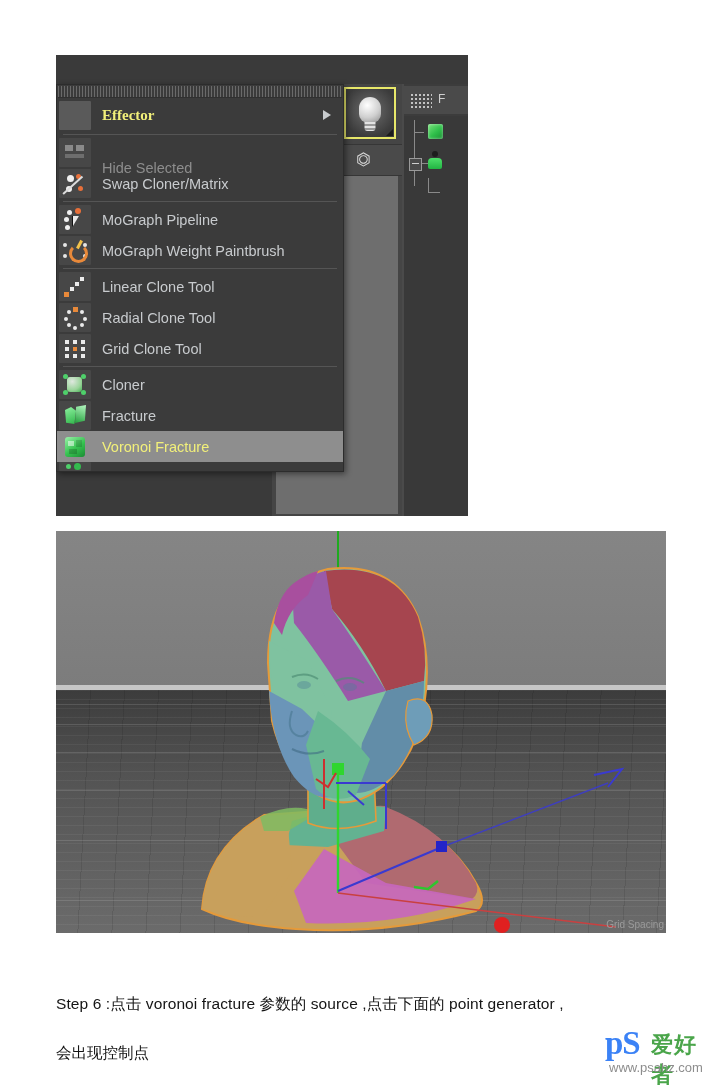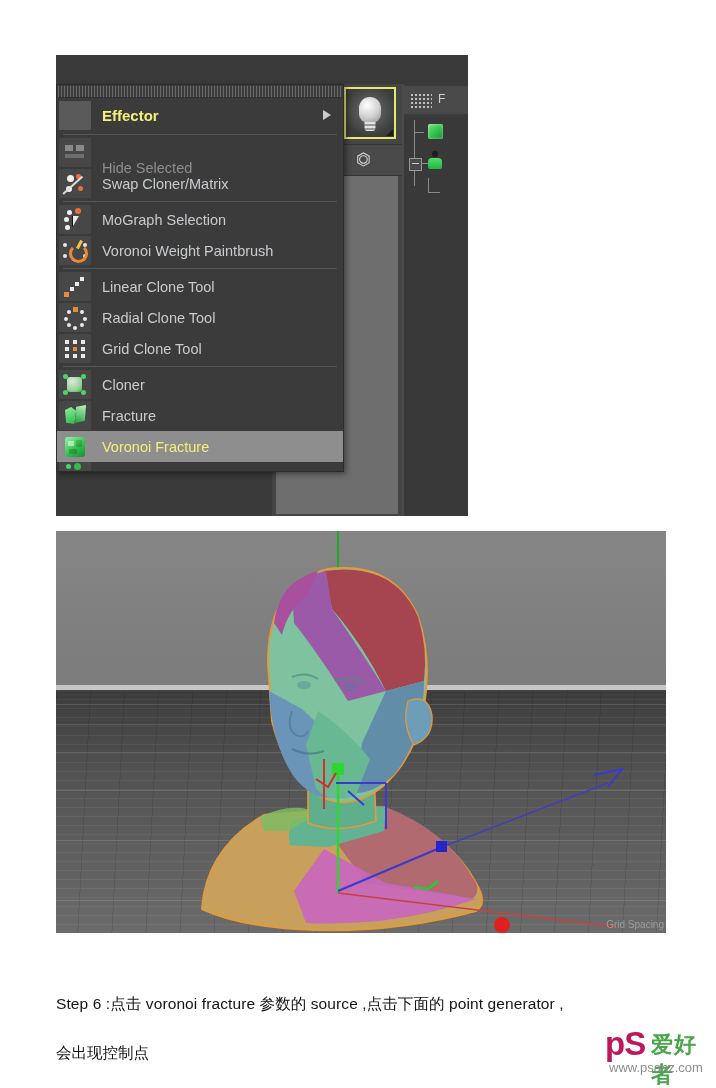--- a/index.html
+++ b/index.html
@@ -120,21 +120,21 @@
   }
   .mrow{
     position:relative;height:31px;display:flex;align-items:center;
     color:#c8cbce;font-size:14.5px;
   }
   .mrow .ic{
     width:32px;height:29px;margin-left:2px;flex:0 0 32px;
     background:#474747;position:relative;border-radius:1px;
   }
   .mrow .lb{margin-left:11px;white-space:nowrap;}
-  .mrow.yellow .lb{color:#f2f07a;font-weight:bold;font-size:15px;}
+  .mrow.yellow .lb{color:#f2f07a;font-weight:bold;font-size:15px;font-family:Liberation Serif, serif;}
   .mrow.dim .lb{color:#8d8d8d;margin-top:30px;}
   .mrow.sel{background:#8e8e8e;}
   .mrow.sel .lb{color:#f2f07a;text-align:center;}
   .mrow.sel .ic{background:#8e8e8e;}
   .arrow{
     position:absolute;right:12px;top:50%;transform:translateY(-50%);
     width:0;height:0;border-top:5px solid transparent;border-bottom:5px solid transparent;
     border-left:8px solid #c8cbce;
   }
   .sep{height:1px;background:#555;margin:2px 6px;}
@@ -179,21 +179,21 @@
   }
   .caption2{
     position:absolute;left:56px;top:1043px;width:400px;
     font-size:15.5px;color:#141414;
   }
 
   
   .wm{position:absolute;left:605px;top:1027px;width:108px;height:55px;}
   .wm-ps{
     position:absolute;left:0;top:0;font-size:33px;font-weight:bold;
-    font-family:Liberation Sans, sans-serif;color:#be185d;line-height:1;
+    font-family:Liberation Serif, serif;color:#3b82f6;line-height:1;
     letter-spacing:-1px;
   }
   .wm-cn{
     position:absolute;left:46px;top:3px;font-size:22px;font-weight:bold;
     color:#4aa54a;font-family:"DejaVu Sans",sans-serif;letter-spacing:1px;
   }
   .wm-url{
     position:absolute;left:4px;top:33px;font-size:13px;color:#8d8d8d;
     font-family:"Liberation Sans",sans-serif;
   }
@@ -281,33 +281,33 @@
 
     <div class="mrow">
       <div class="ic">
         <span class="dot" style="left:5px;top:12px;width:5px;height:5px;background:#f0f0f0;"></span>
         <span class="dot" style="left:8px;top:5px;width:5px;height:5px;background:#f0f0f0;"></span>
         <span class="dot" style="left:16px;top:3px;width:6px;height:6px;background:#e8703a;"></span>
         <span class="dot" style="left:6px;top:20px;width:5px;height:5px;background:#f0f0f0;"></span>
         <span class="sq" style="left:13px;top:11px;width:0;height:0;border-left:7px solid #111;border-bottom:11px solid transparent;border-right:4px solid transparent;"></span>
         <span class="sq" style="left:14px;top:11px;width:0;height:0;border-left:6px solid #eaeaea;border-bottom:10px solid transparent;"></span>
       </div>
-      <div class="lb">MoGraph Selection</div>
+      <div class="lb">MoGraph Pipeline</div>
     </div>
 
     <div class="mrow">
       <div class="ic">
         <span class="dot" style="left:4px;top:7px;width:4px;height:4px;background:#e6e6e6;"></span>
         <span class="dot" style="left:4px;top:18px;width:4px;height:4px;background:#e6e6e6;"></span>
         <span class="dot" style="left:24px;top:7px;width:4px;height:4px;background:#e6e6e6;"></span>
         <span class="dot" style="left:24px;top:18px;width:4px;height:4px;background:#e6e6e6;"></span>
         <span class="sq" style="left:10px;top:8px;width:13px;height:13px;border:3px solid #e8893a;border-radius:50%;border-top-color:transparent;"></span>
         <span class="sq" style="left:19px;top:4px;width:3px;height:9px;background:#f3c24a;transform:rotate(28deg);"></span>
       </div>
-      <div class="lb">Voronoi Weight Paintbrush</div>
+      <div class="lb">MoGraph Weight Paintbrush</div>
     </div>
     <div class="sep"></div>
 
     <div class="mrow">
       <div class="ic">
         <span class="sq" style="left:5px;top:20px;width:5px;height:5px;background:#e8893a;"></span>
         <span class="sq" style="left:11px;top:15px;width:4px;height:4px;background:#eaeaea;"></span>
         <span class="sq" style="left:16px;top:10px;width:4px;height:4px;background:#eaeaea;"></span>
         <span class="sq" style="left:21px;top:5px;width:4px;height:4px;background:#eaeaea;"></span>
       </div>

